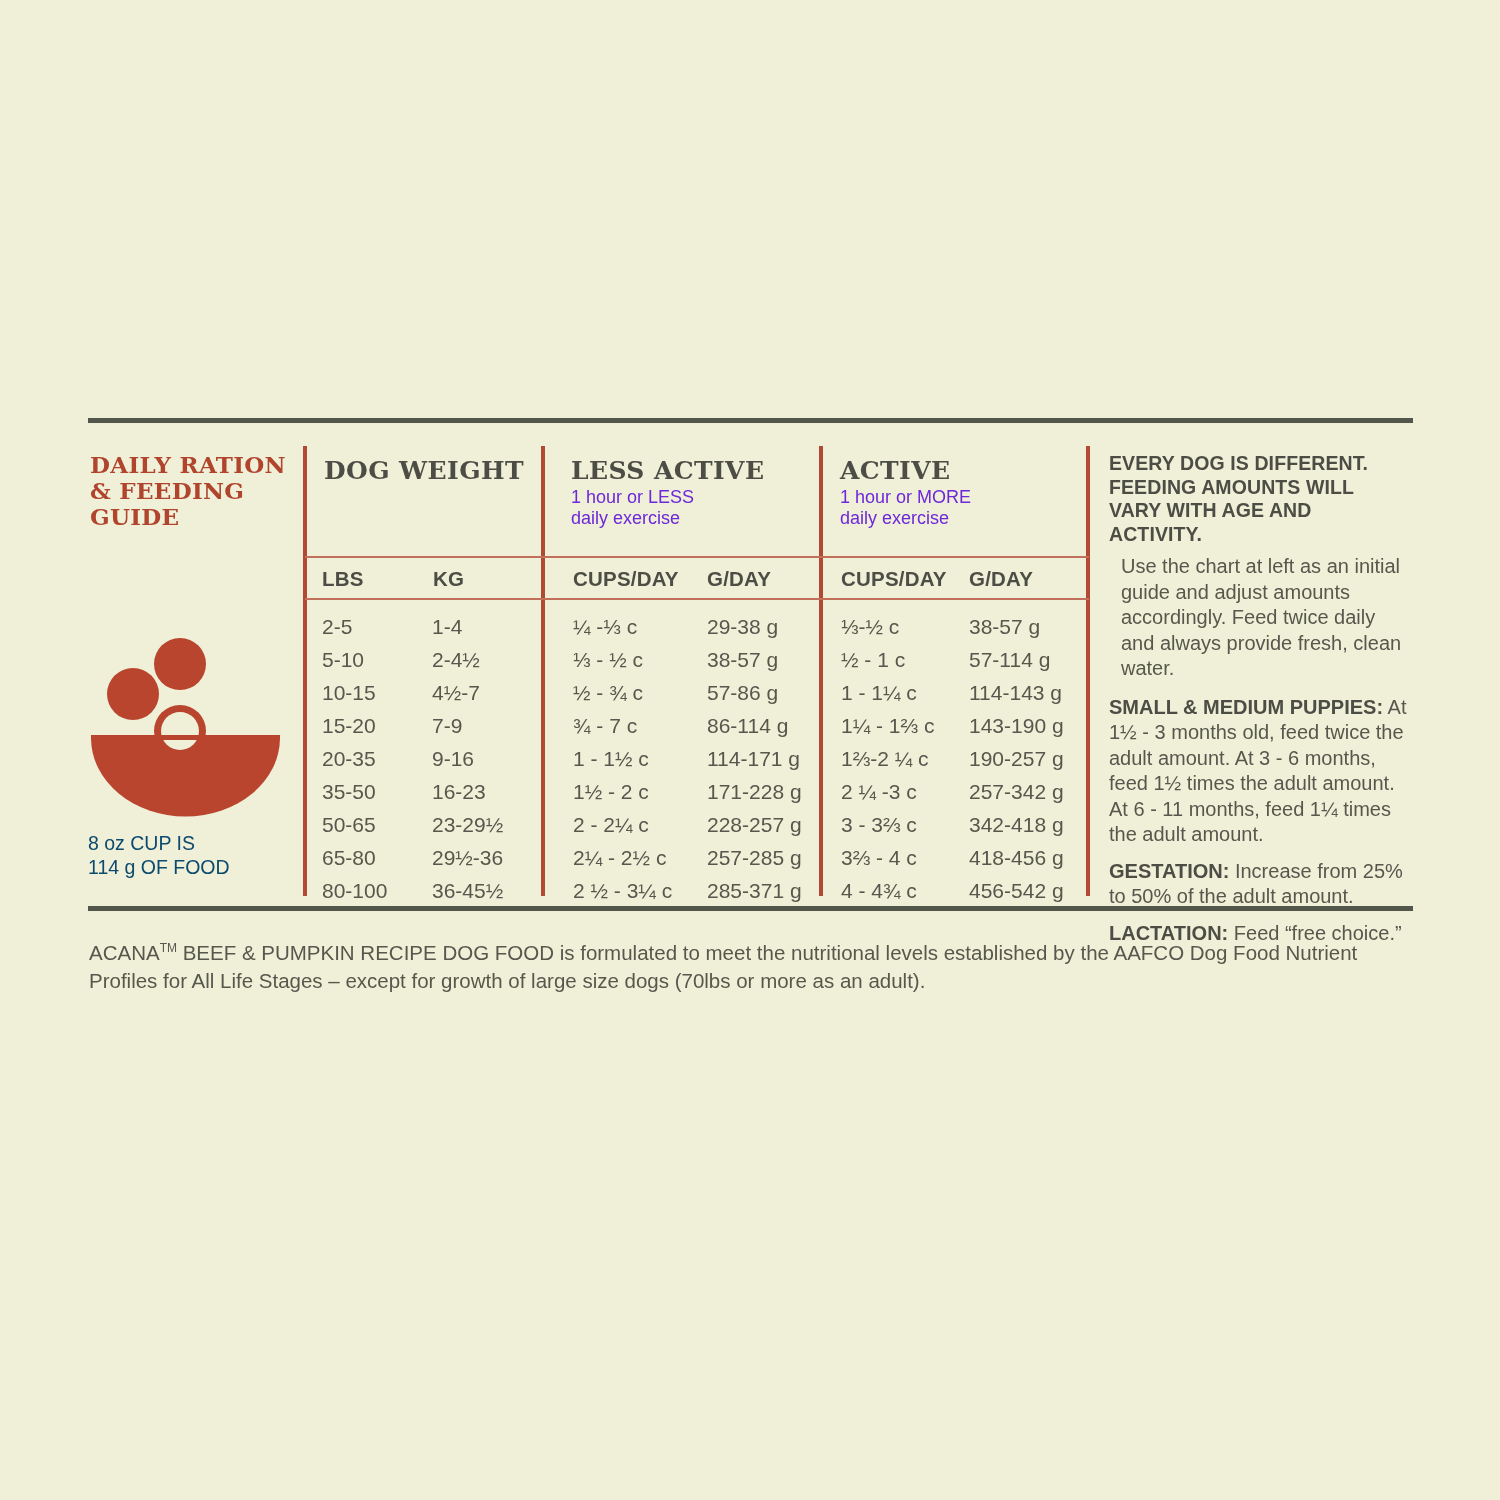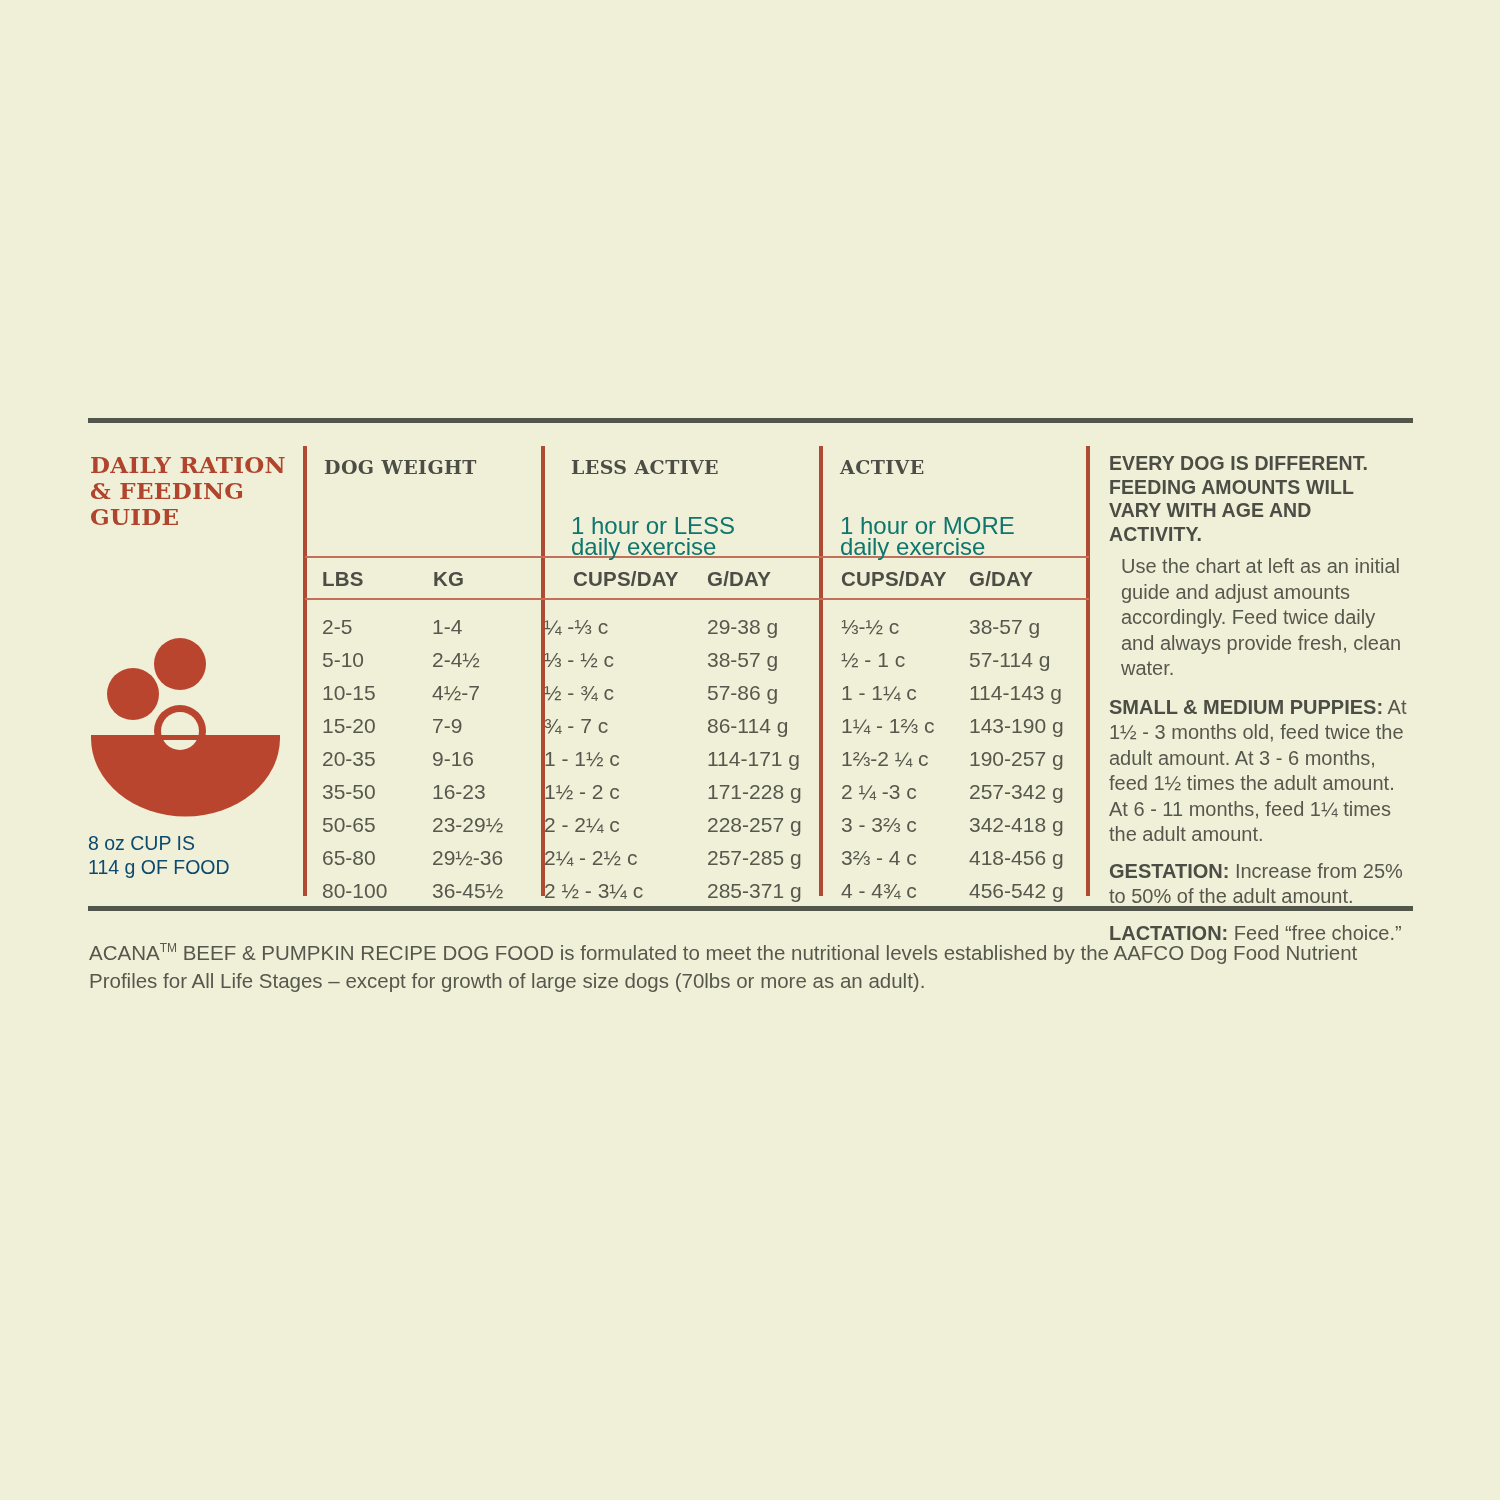--- a/index.html
+++ b/index.html
@@ -98,36 +98,35 @@
     font-size: 19.5px;
     line-height: 24px;
     color: #0c4a6e;
   }
 
   
   .colhead {
     position: absolute;
     font-family: "DejaVu Serif", serif;
     font-weight: bold;
-    font-size: 19px;
+    font-size: 25px;
     letter-spacing: 0.4px;
     color: #4c4d44;
     white-space: nowrap;
   }
   .colhead.dog-weight { left: 324px; top: 456px; }
   .colhead.less-active { left: 571px; top: 456px; }
   .colhead.active { left: 840px; top: 456px; }
 
   .colsub {
     position: absolute;
-    font-size: 24px;
+    font-size: 18px;
     line-height: 21px;
-    color: #0f766e;
+    color: #6d28d9;
     white-space: nowrap;
-    margin-top: 28px;
   }
   .colsub.less-active-sub { left: 571px; top: 487px; }
   .colsub.active-sub { left: 840px; top: 487px; }
 
   .unithead {
     position: absolute;
     font-weight: bold;
     font-size: 20.5px;
     letter-spacing: 0.2px;
     color: #4c4d44;
@@ -155,21 +154,21 @@
   }
   .cell {
     position: absolute;
     white-space: nowrap;
     font-size: 21px;
     color: #57584d;
     line-height: 33px;
   }
   .cell.c-lbs   { left: 322px; }
   .cell.c-kg    { left: 432px; }
-  .cell.c-cups1 { left: 544px; }
+  .cell.c-cups1 { left: 573px; }
   .cell.c-g1    { left: 707px; }
   .cell.c-cups2 { left: 841px; }
   .cell.c-g2    { left: 969px; }
 
   
   .right-panel {
     position: absolute;
     left: 1109px; top: 452px;
     width: 300px;
   }

